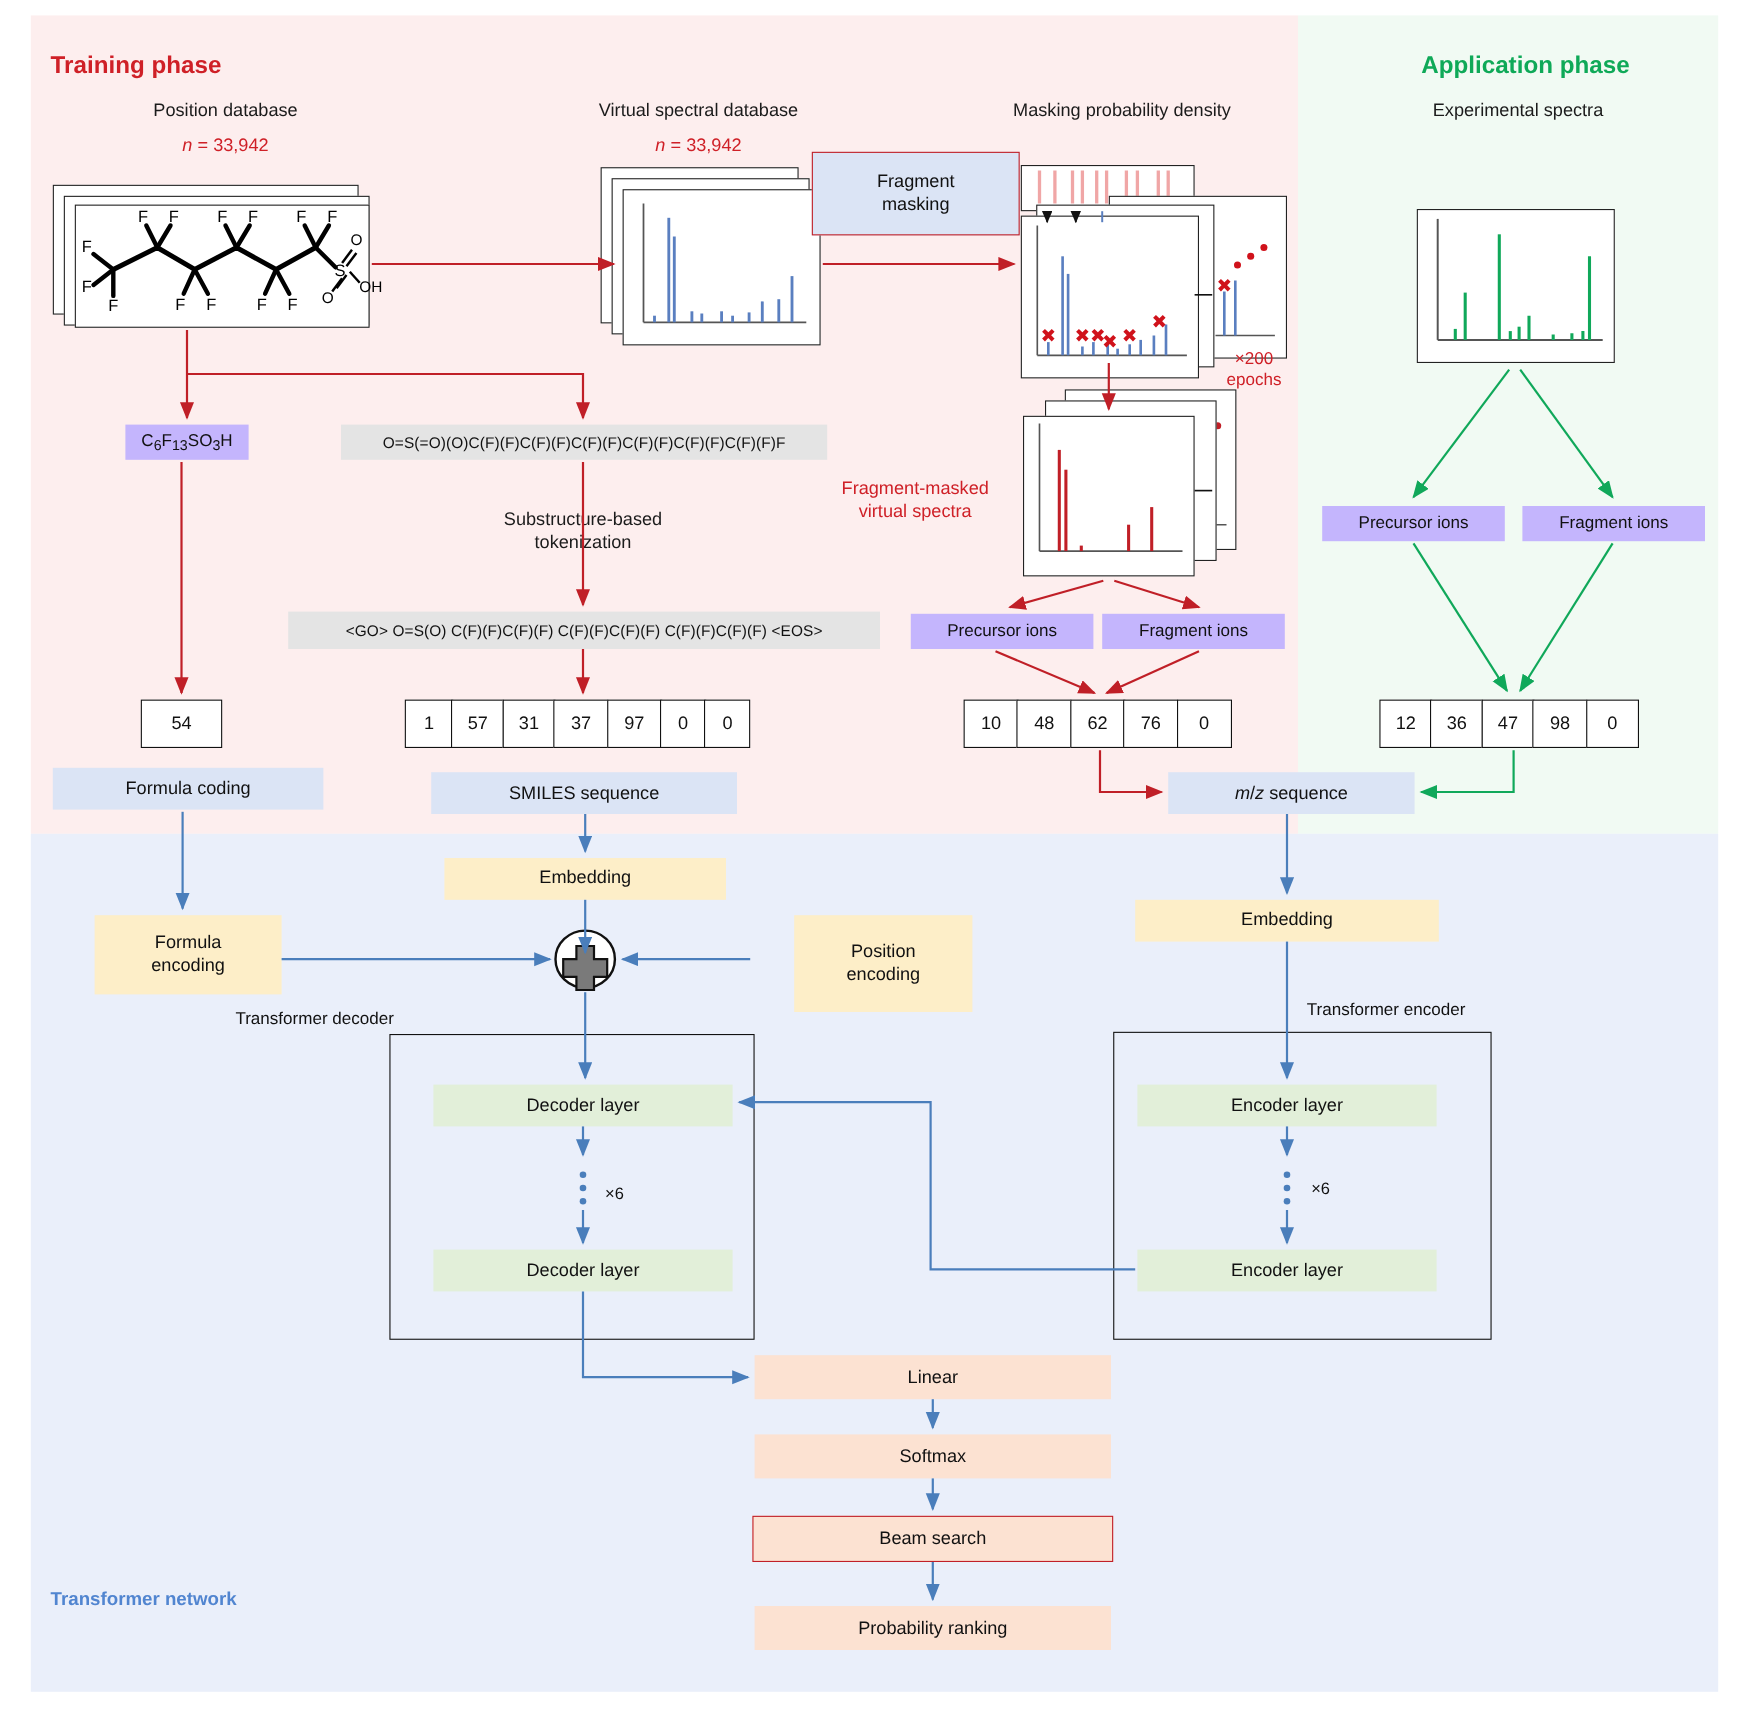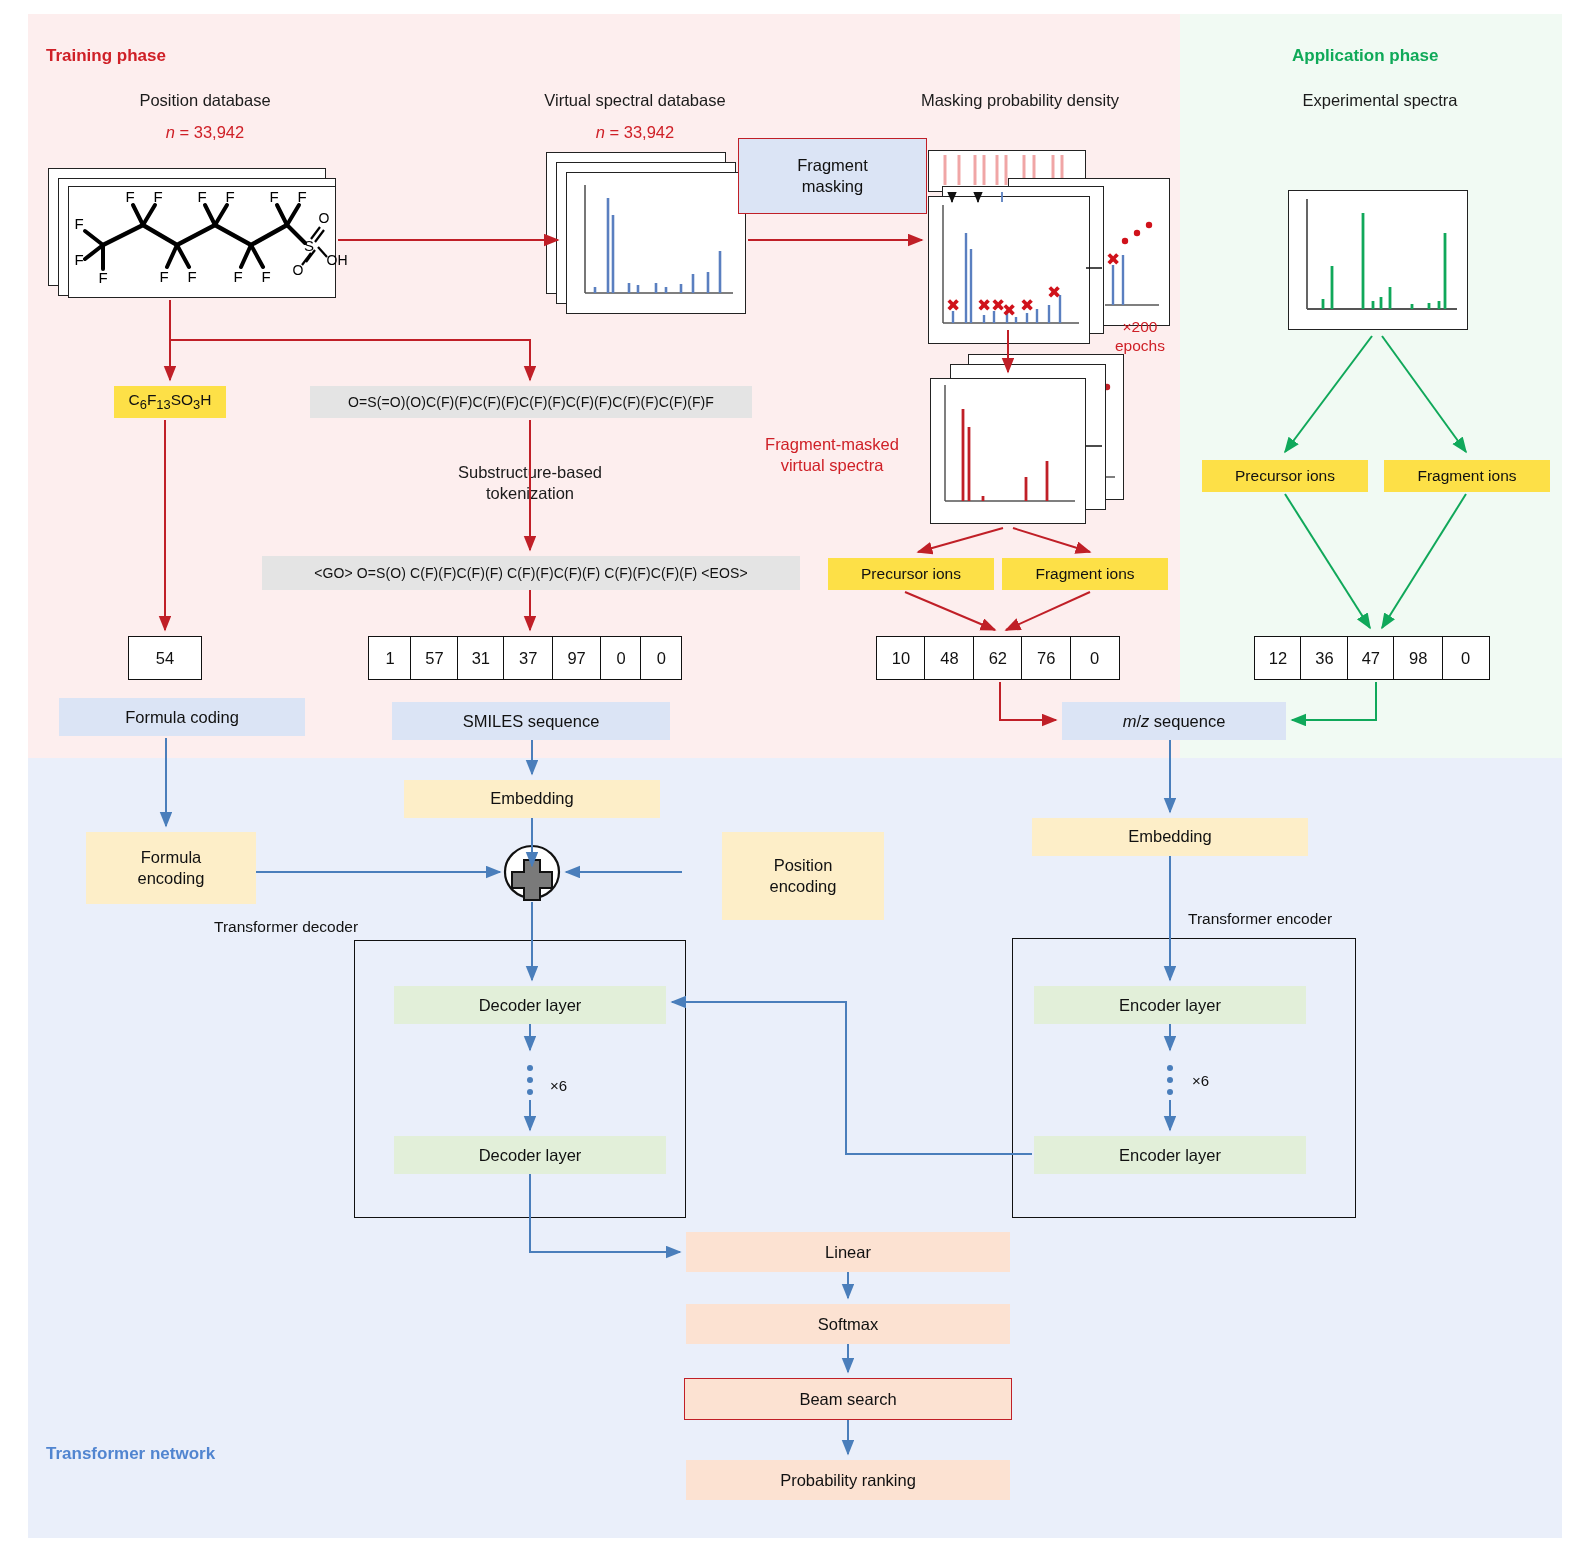--- a/index.html
+++ b/index.html
@@ -4,34 +4,34 @@
 <style>
   html,body{margin:0;padding:0;background:#fff;}
   body{font-family:"Liberation Sans","DejaVu Sans",sans-serif;}
   #stage{position:relative;width:1582px;height:1558px;overflow:hidden;background:#ffffff;}
   .abs{position:absolute;}
   
   .bg-train{left:28px;top:14px;width:1152px;height:744px;background:#fdeeee;}
   .bg-app{left:1180px;top:14px;width:382px;height:744px;background:#f1faf3;}
   .bg-net{left:28px;top:758px;width:1534px;height:780px;background:#eaeffa;}
 
-  .phase-label{font-size:17px;font-weight:600;}
+  .phase-label{font-size:22px;font-weight:600;}
   .lbl-train{left:46px;top:46px;color:#cf2027;}
   .lbl-app{left:1292px;top:46px;color:#0fa958;}
   .lbl-net{left:46px;top:1444px;color:#5185d0;font-size:17px;font-weight:600;}
 
   .cap{font-size:16.5px;color:#1b1b1b;text-align:center;line-height:1.3;}
   .cap-red{font-size:16.5px;color:#cf2027;text-align:center;line-height:1.3;}
   .n-red{font-size:16.5px;color:#cf2027;text-align:center;}
   .n-red i{font-style:italic;}
 
   
   .box{box-sizing:border-box;display:flex;align-items:center;justify-content:center;text-align:center;}
   .blue-box{background:#dbe4f5;border:1.6px solid #c01f27;font-size:16.5px;color:#111;line-height:1.25;}
-  .gray-box{background:#fde047;font-size:15.5px;color:#111;}
+  .gray-box{background:#c4b5fd;font-size:15.5px;color:#111;}
   .gray-box-sm{background:#e4e4e4;font-size:14px;color:#111;letter-spacing:.1px;}
   .lav-box{background:#dbe4f5;font-size:16.5px;color:#111;}
   .yel-box{background:#fdeec8;font-size:16.5px;color:#111;line-height:1.3;}
   .grn-box{background:#e2efd9;font-size:16.5px;color:#111;}
   .org-box{background:#fce2d2;font-size:16.5px;color:#111;}
   .org-box-red{background:#fce2d2;border:1.8px solid #c01f27;font-size:16.5px;color:#111;box-sizing:border-box;}
 
   
   .tokrow{display:flex;}
   .tok{box-sizing:border-box;border:1.6px solid #111;background:#fff;display:flex;align-items:center;justify-content:center;font-size:16.5px;color:#111;height:44px;margin-left:-1.6px;}
@@ -307,21 +307,21 @@
   </div>
 
   <div class="abs tokrow" style="left:1254px;top:636px;">
     <div class="tok" style="width:48px;">12</div>
     <div class="tok" style="width:48px;">36</div>
     <div class="tok" style="width:48px;">47</div>
     <div class="tok" style="width:50px;">98</div>
     <div class="tok" style="width:48px;">0</div>
   </div>
 
-  <div class="abs box lav-box" style="left:59px;top:698px;width:246px;height:38px;">Formula coding</div>
+  <div class="abs box lav-box" style="left:48px;top:698px;width:246px;height:38px;">Formula coding</div>
   <div class="abs box lav-box" style="left:392px;top:702px;width:278px;height:38px;">SMILES sequence</div>
   <div class="abs box lav-box" style="left:1062px;top:702px;width:224px;height:38px;">
       <span><i>m</i>/<i>z</i> sequence</span>
     </div>
 
   <div class="abs box yel-box" style="left:404px;top:780px;width:256px;height:38px;">Embedding</div>
   <div class="abs box yel-box" style="left:1032px;top:818px;width:276px;height:38px;">Embedding</div>
 
   <div class="abs box yel-box" style="left:86px;top:832px;width:170px;height:72px;white-space:pre-line;">Formula
 encoding</div>

